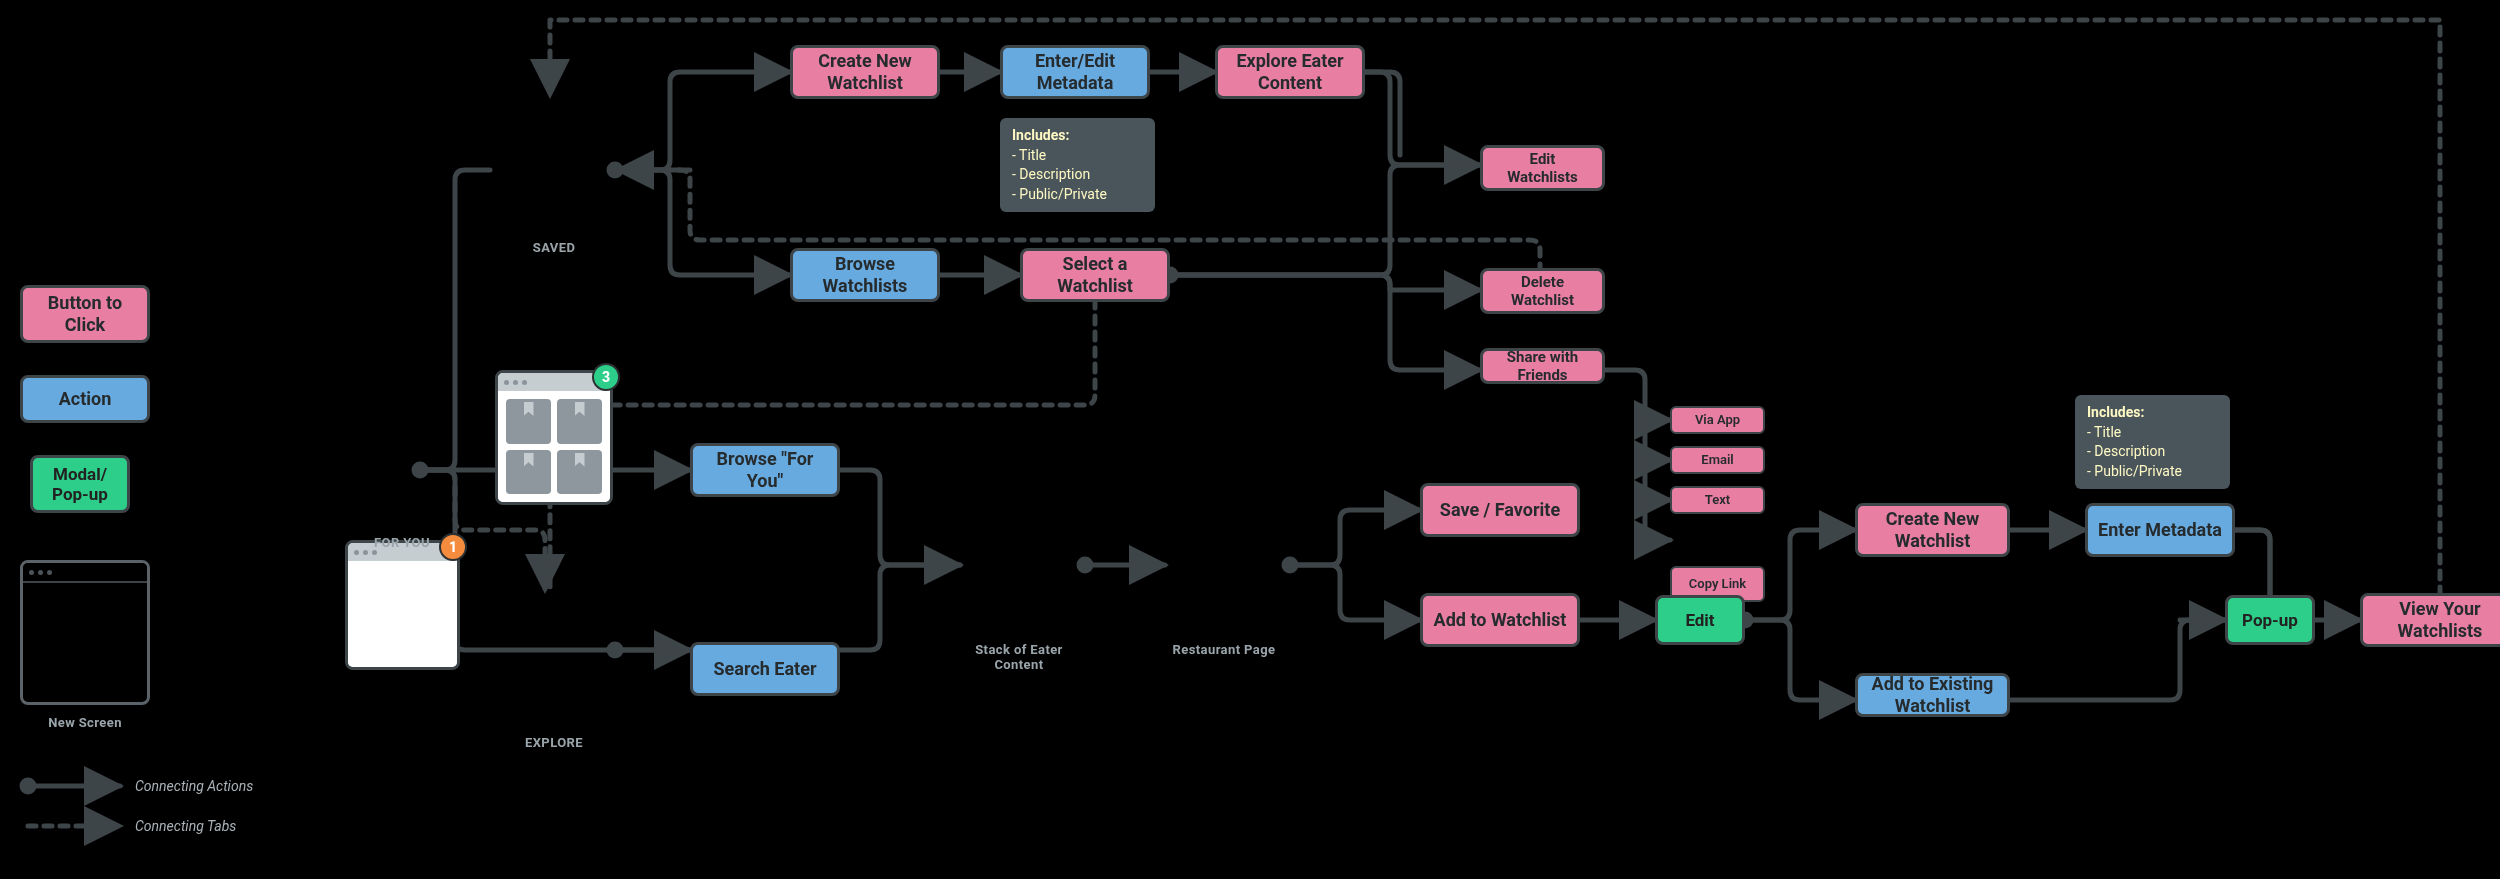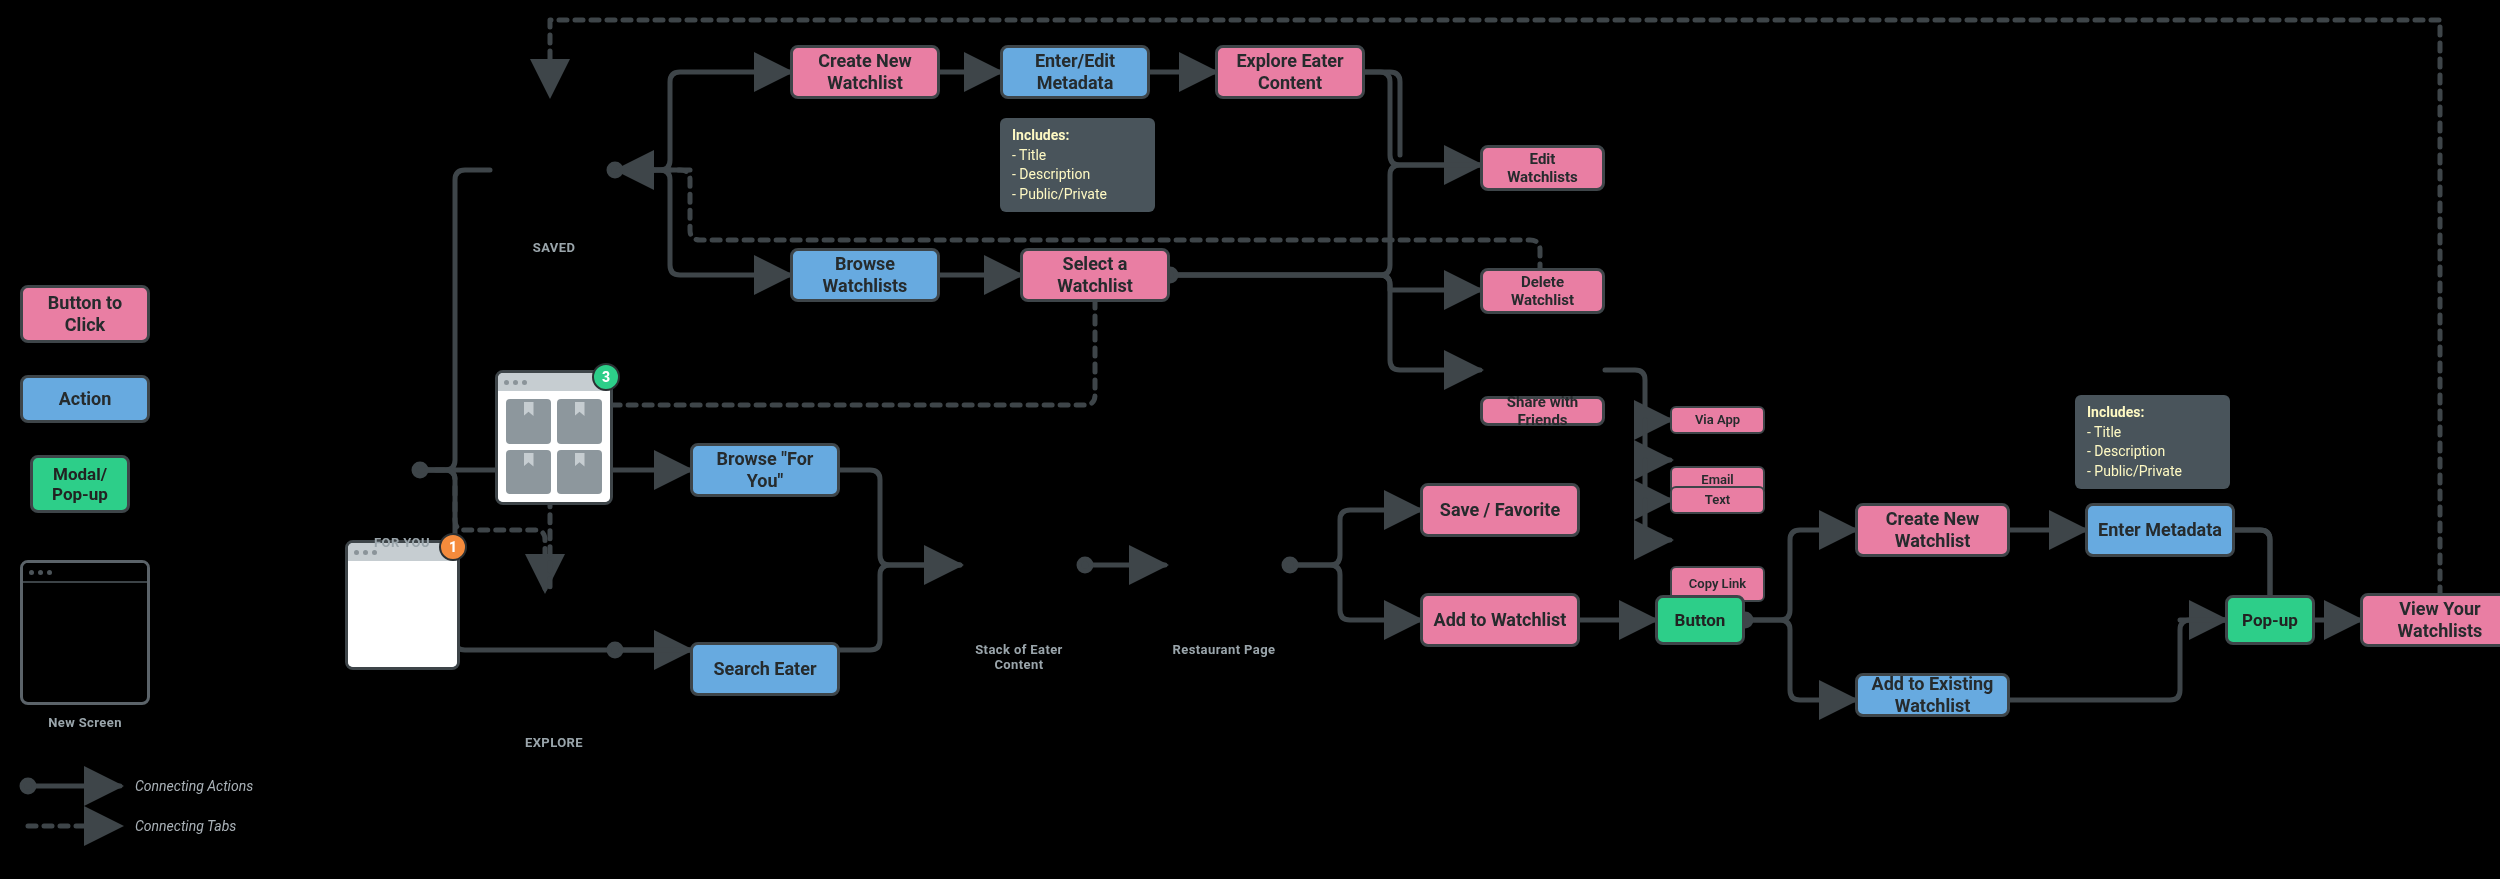--- a/index.html
+++ b/index.html
@@ -333,28 +333,28 @@
 <div class="node pink" style="left:1020px; top:248px; width:150px; height:54px;">
       <span>Select a Watchlist</span>
     </div>
 
 <div class="node pink small" style="left:1480px; top:145px; width:125px; height:46px;">
       <span>Edit Watchlists</span>
     </div>
 <div class="node pink small" style="left:1480px; top:268px; width:125px; height:46px;">
       <span>Delete Watchlist</span>
     </div>
-<div class="node pink small" style="left:1480px; top:348px; width:125px; height:30px;margin-top:48px;">
+<div class="node pink small" style="left:1480px; top:348px; width:125px; height:36px;">
       <span>Share with Friends</span>
     </div>
 
 <div class="node pink xsmall" style="left:1670px; top:406px; width:95px; height:28px;">
       <span>Via App</span>
     </div>
-<div class="node pink xsmall" style="left:1670px; top:466px; width:95px; height:28px;">
+<div class="node pink xsmall" style="left:1670px; top:446px; width:95px; height:28px;">
       <span>Email</span>
     </div>
 <div class="node pink xsmall" style="left:1670px; top:486px; width:95px; height:28px;">
       <span>Text</span>
     </div>
 <div class="node pink xsmall" style="left:1670px; top:526px; width:95px; height:36px;margin-top:40px;">
       <span>Copy Link</span>
     </div>
 
 <div class="node blue" style="left:690px; top:443px; width:150px; height:54px;">
@@ -369,21 +369,21 @@
 <div class="caption" style="left:1224px; top:642px;">Restaurant Page</div>
 
 <div class="node pink" style="left:1420px; top:483px; width:160px; height:54px;">
       <span>Save / Favorite</span>
     </div>
 <div class="node pink" style="left:1420px; top:593px; width:160px; height:54px;">
       <span>Add to Watchlist</span>
     </div>
 
 <div class="node green" style="left:1655px; top:595px; width:90px; height:50px;">
-      <span>Button</span>
+      <span>Edit</span>
     </div>
 
 <div class="node pink" style="left:1855px; top:503px; width:155px; height:54px;">
       <span>Create New Watchlist</span>
     </div>
 <div class="node blue" style="left:1855px; top:673px; width:155px; height:44px;">
       <span>Add to Existing Watchlist</span>
     </div>
 
 <div class="node blue" style="left:2085px; top:503px; width:150px; height:54px;">

